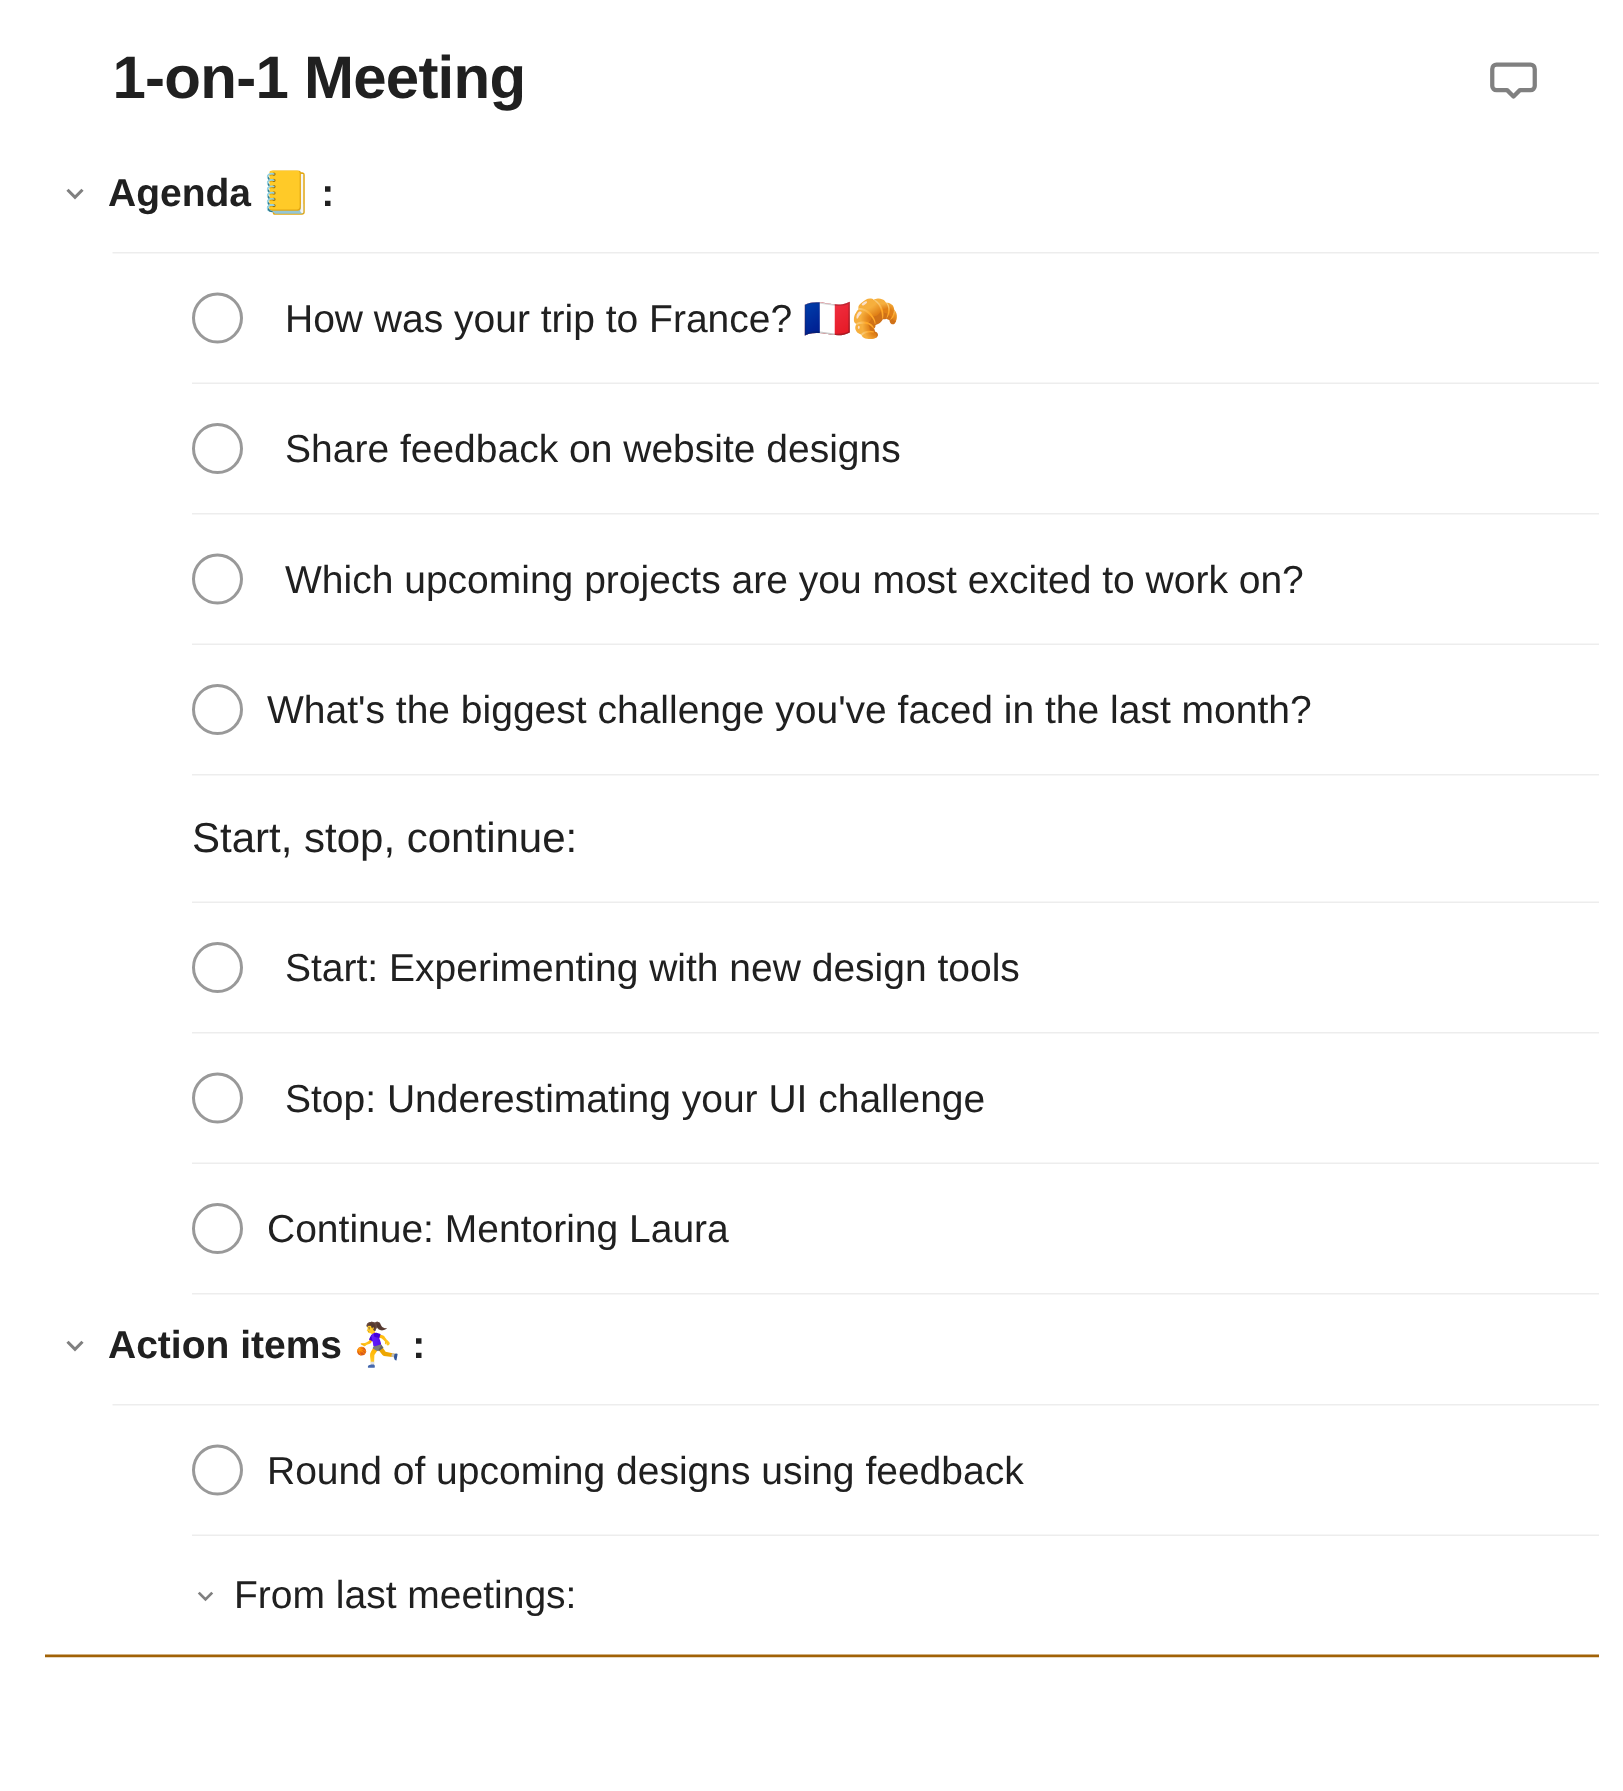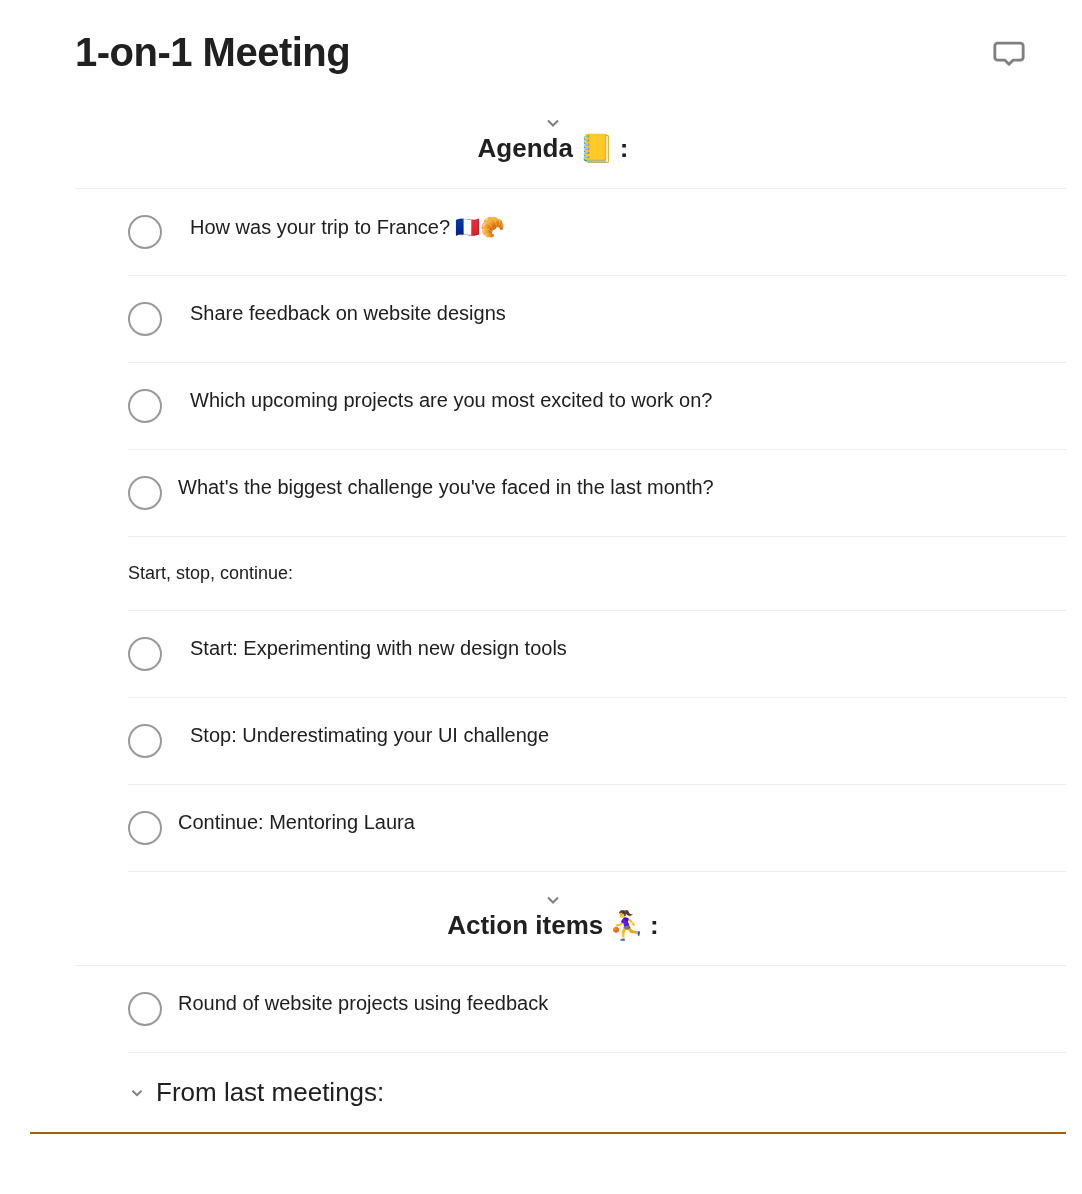--- a/index.html
+++ b/index.html
@@ -35,24 +35,24 @@
     fill: none;
     stroke-width: 2;
   }
   .section {
     padding: 0;
   }
   .section-header {
     display: flex;
     align-items: center;
     padding: 8px 0 8px 40px;
+    gap: 12px;
     font-size: 26px;
     font-weight: 700;
     color: #202020;
-    flex-direction: column;
   }
   .chev {
     width: 20px;
     height: 20px;
     stroke: #808080;
     fill: none;
     stroke-width: 2.5;
     flex: 0 0 auto;
   }
   .section-header .label-wrap {
@@ -65,40 +65,40 @@
     line-height: 1;
   }
   .colon {
     font-weight: 700;
   }
   .item-list {
     margin-left: 128px;
   }
   .item {
     display: flex;
-    align-items: flex-start;
+    align-items: center;
     gap: 28px;
     padding: 26px 0;
     border-bottom: 1px solid #ededed;
-    font-size: 20px;
+    font-size: 26px;
     color: #202020;
   }
   .item:last-child {
     border-bottom: 1px solid #ededed;
     gap: 16px;
   }
   .circle {
     width: 34px;
     height: 34px;
     border: 2px solid #999;
     border-radius: 50%;
     flex: 0 0 auto;
   }
   .subheader {
-    font-size: 18px;
+    font-size: 28px;
     color: #202020;
     padding: 26px 0 26px 0;
     margin-left: 128px;
     border-bottom: 1px solid #ededed;
   }
   .sub-section {
     display: flex;
     align-items: center;
     gap: 10px;
     font-size: 26px;
@@ -190,21 +190,21 @@
         <span class="emoji">⛹️‍♀️</span>
         <span class="colon">:</span>
       </span>
     </div>
 
     <hr class="first-divider">
 
     <div class="item-list">
       <div class="item">
         <span class="circle"></span>
-        <span>Round of website projects using feedback</span>
+        <span>Round of upcoming designs using feedback</span>
       </div>
     </div>
 
     <div class="sub-section">
       <svg class="chev" viewBox="0 0 24 24">
         <polyline points="6 9 12 15 18 9"></polyline>
       </svg>
       <span>From last meetings:</span>
     </div>
   </div>

